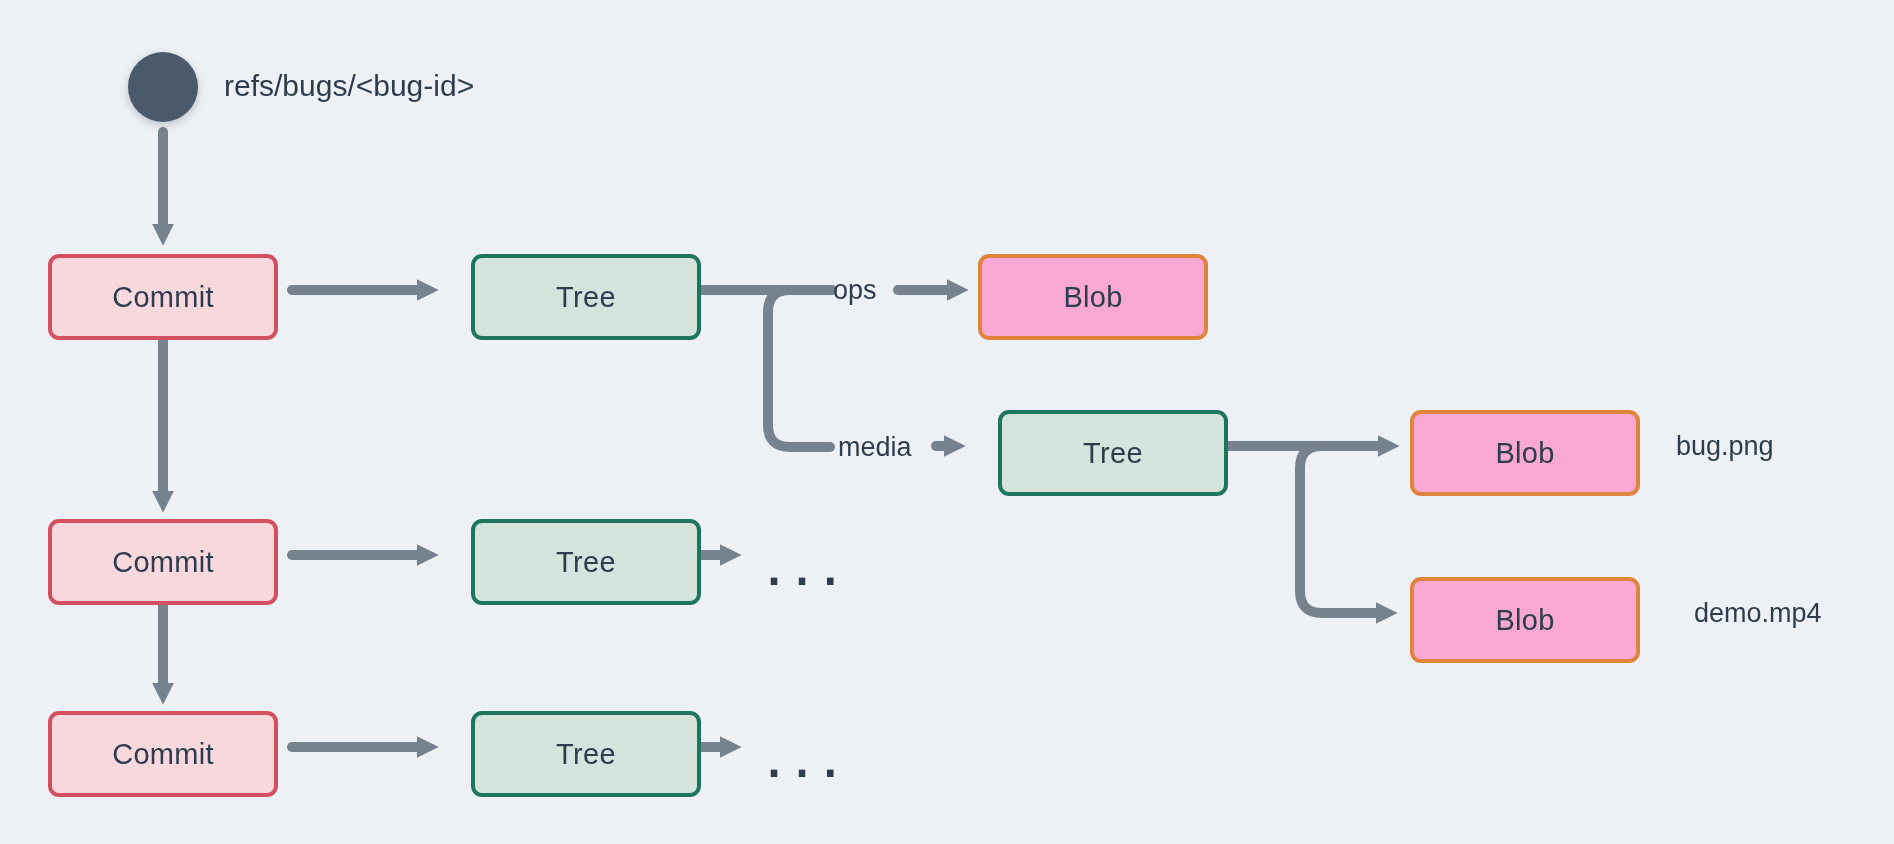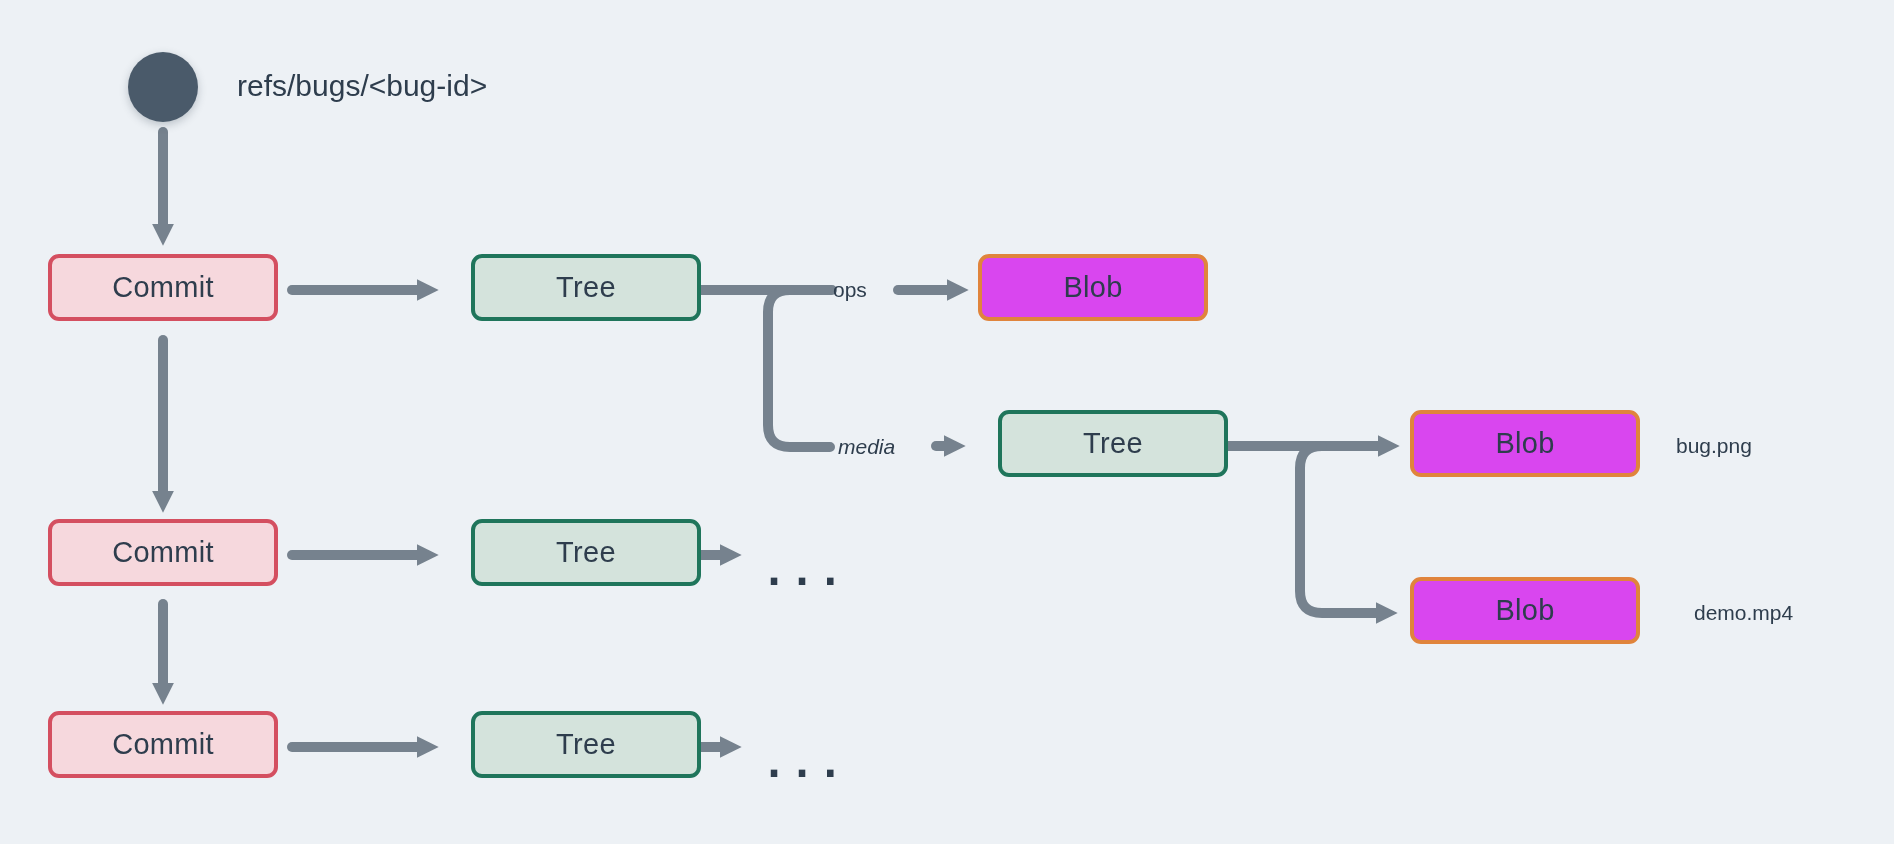--- a/index.html
+++ b/index.html
@@ -16,56 +16,56 @@
   }
   .edges {
     position: absolute;
     left: 0; top: 0;
     width: 1894px; height: 844px;
     pointer-events: none;
   }
   .node {
     position: absolute;
     width: 230px;
-    height: 67px;
+    height: 86px;
     box-sizing: border-box;
     border: 4px solid;
     border-radius: 11px;
     display: flex;
     align-items: center;
     justify-content: center;
     font-size: 29px;
     font-weight: 500;
     color: #2e3d4d;
     letter-spacing: 0.3px;
   }
   .commit { background: #f6d8dd; border-color: #d44f60; }
   .tree   { background: #d4e3dc; border-color: #1f755b; margin-left: 20px; }
-  .blob   { background: #d946ef; border-color: #e0843c; }
+  .blob   { background: #f9a8d4; border-color: #e0843c; }
   .ref-circle {
     position: absolute;
     left: 128px; top: 52px;
     width: 70px; height: 70px;
     border-radius: 50%;
     background: #4a5a6a;
     box-shadow: 0 3px 8px rgba(40,55,70,0.25);
   }
   .lbl {
     position: absolute;
     height: 72px;
     display: flex;
     align-items: center;
-    font-size: 21px;
+    font-size: 27px;
     font-weight: 500;
     color: #2e3d4d;
     white-space: nowrap;
   }
-  .ref-label { left: 237px; top: 51px; height: 70px; font-size: 30px; }
+  .ref-label { left: 224px; top: 51px; height: 70px; font-size: 30px; }
   .ops-label   { left: 833px; top: 254px; }
-  .media-label { left: 838px; top: 411px; font-style: italic; }
+  .media-label { left: 838px; top: 411px; }
   .bugpng-label  { left: 1676px; top: 410px; }
   .demomp4-label { left: 1676px; top: 577px; margin-left: 18px; }
   .dots {
     position: absolute;
     color: #2e3d4d;
     font-family: "DejaVu Sans Mono", monospace;
     font-size: 40px;
     font-weight: 700;
     letter-spacing: 4px;
     line-height: 1;

